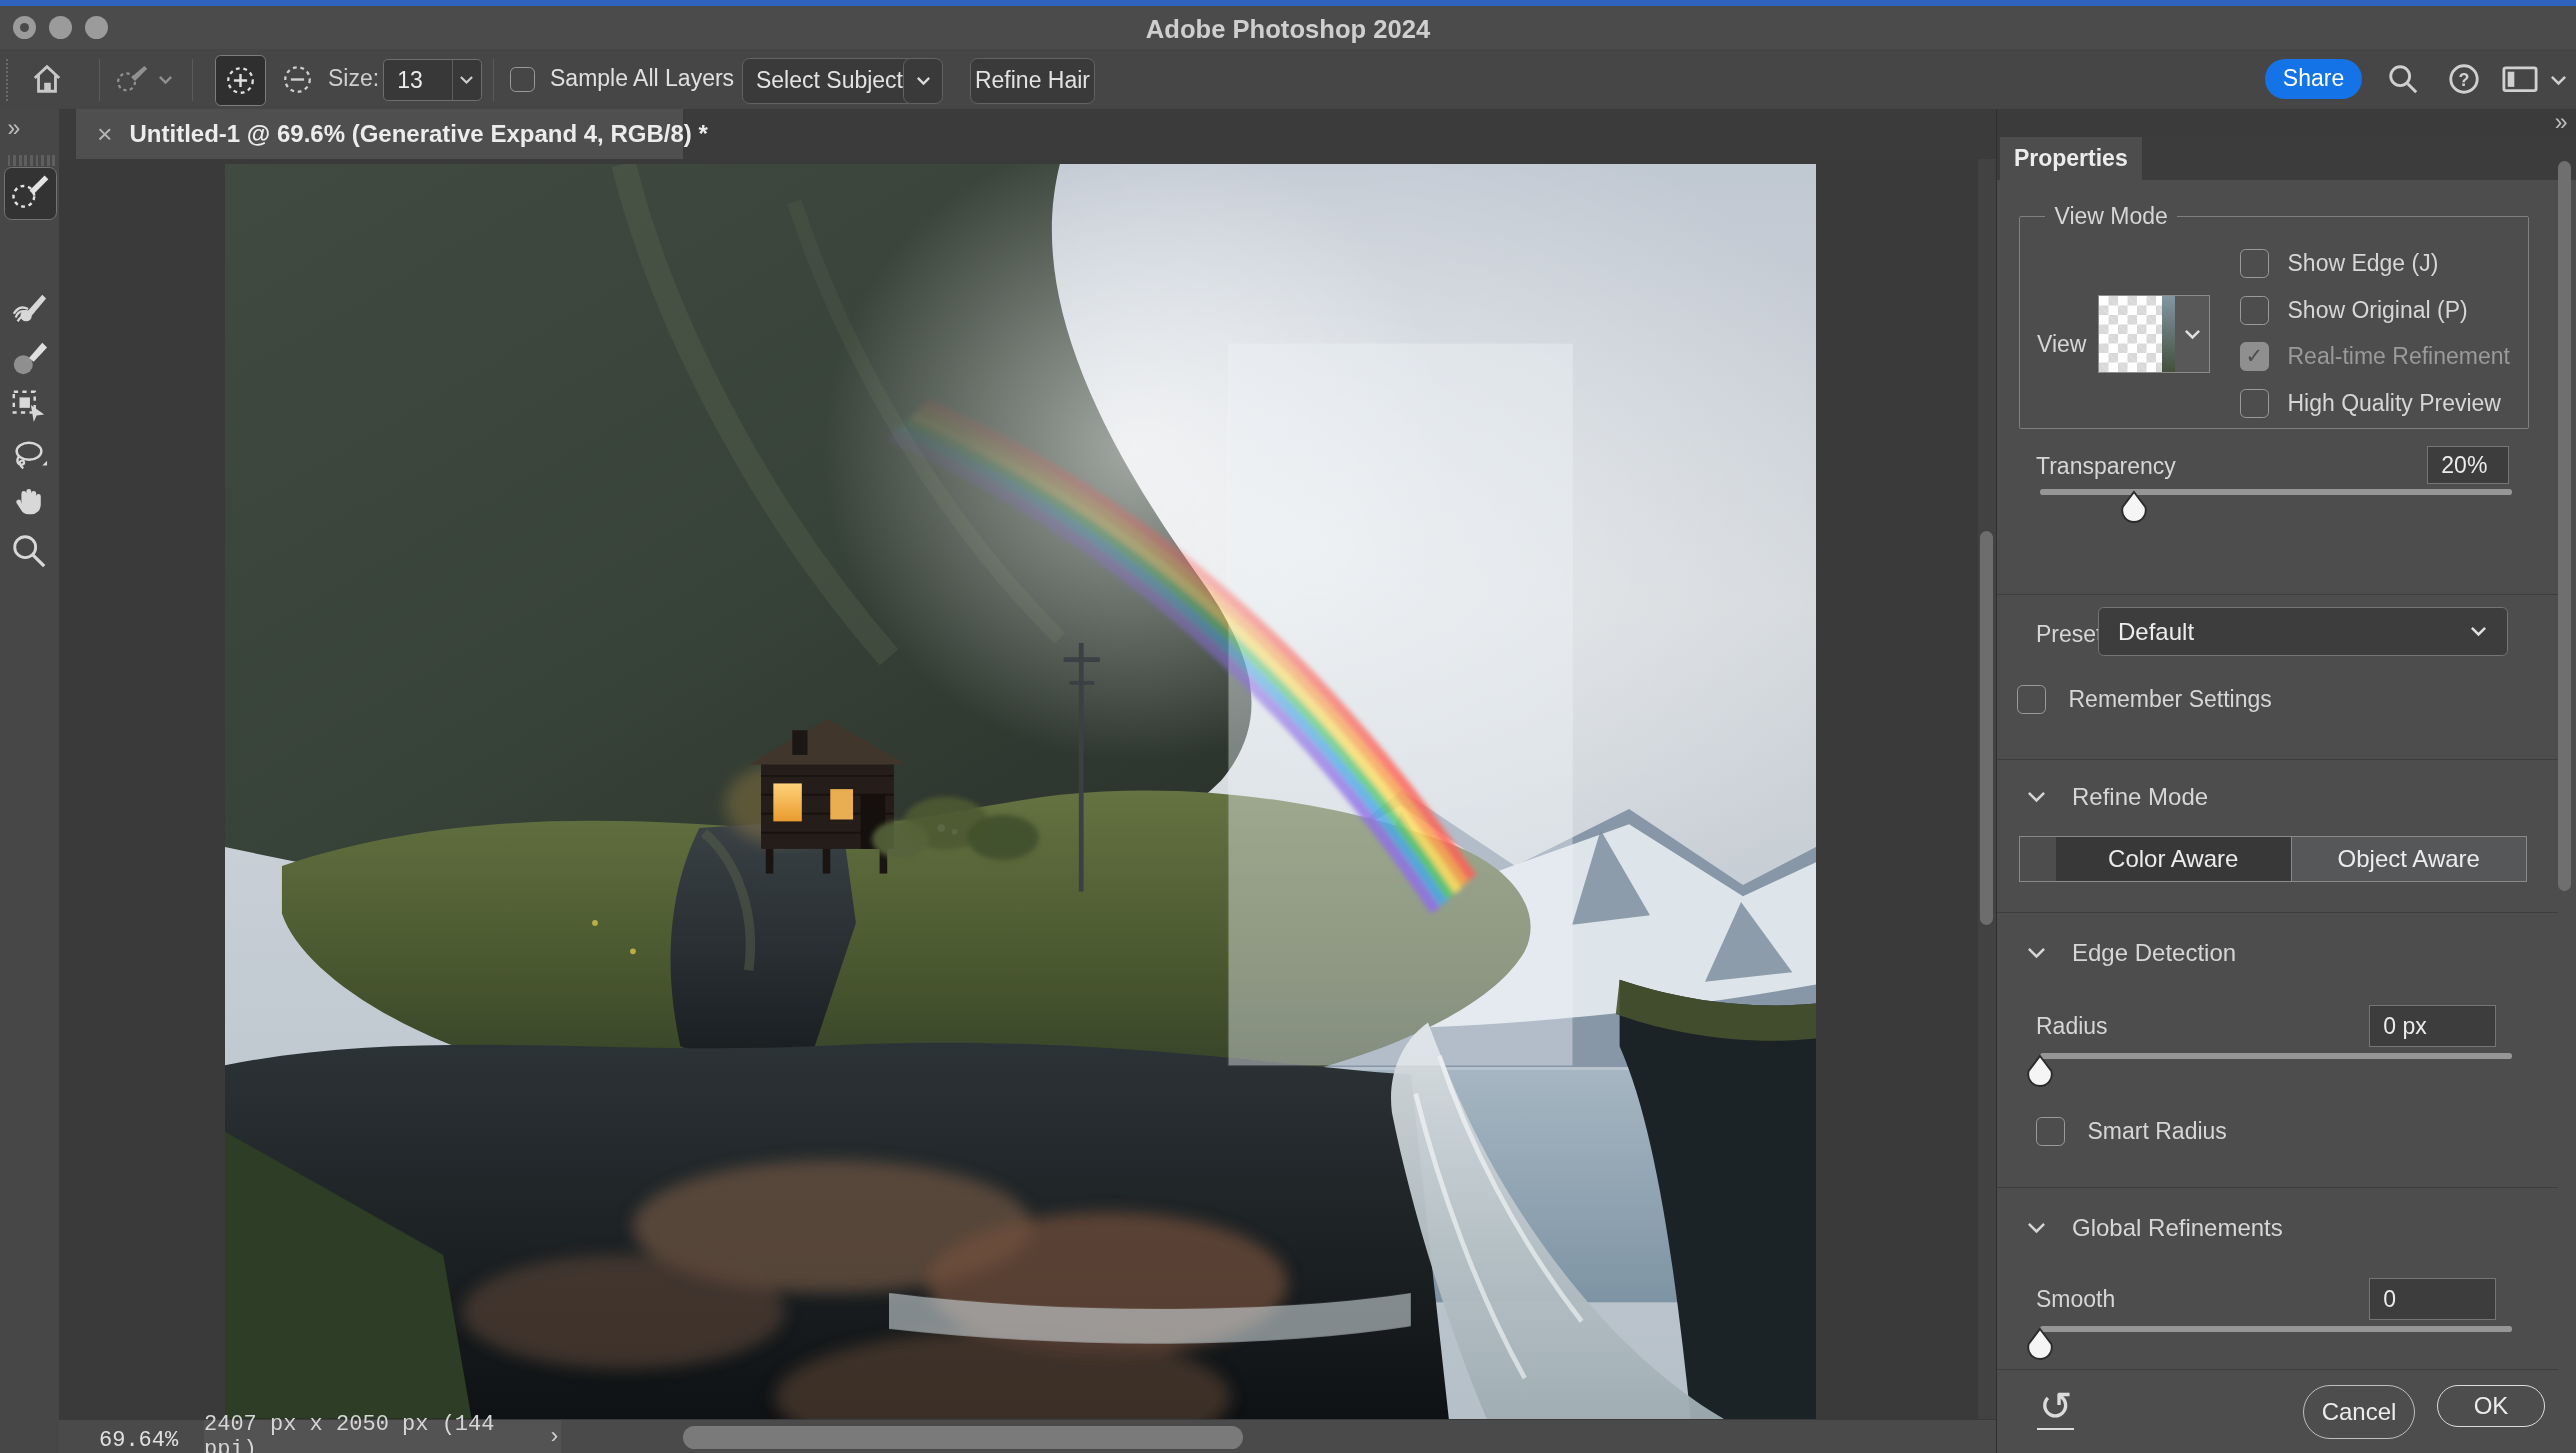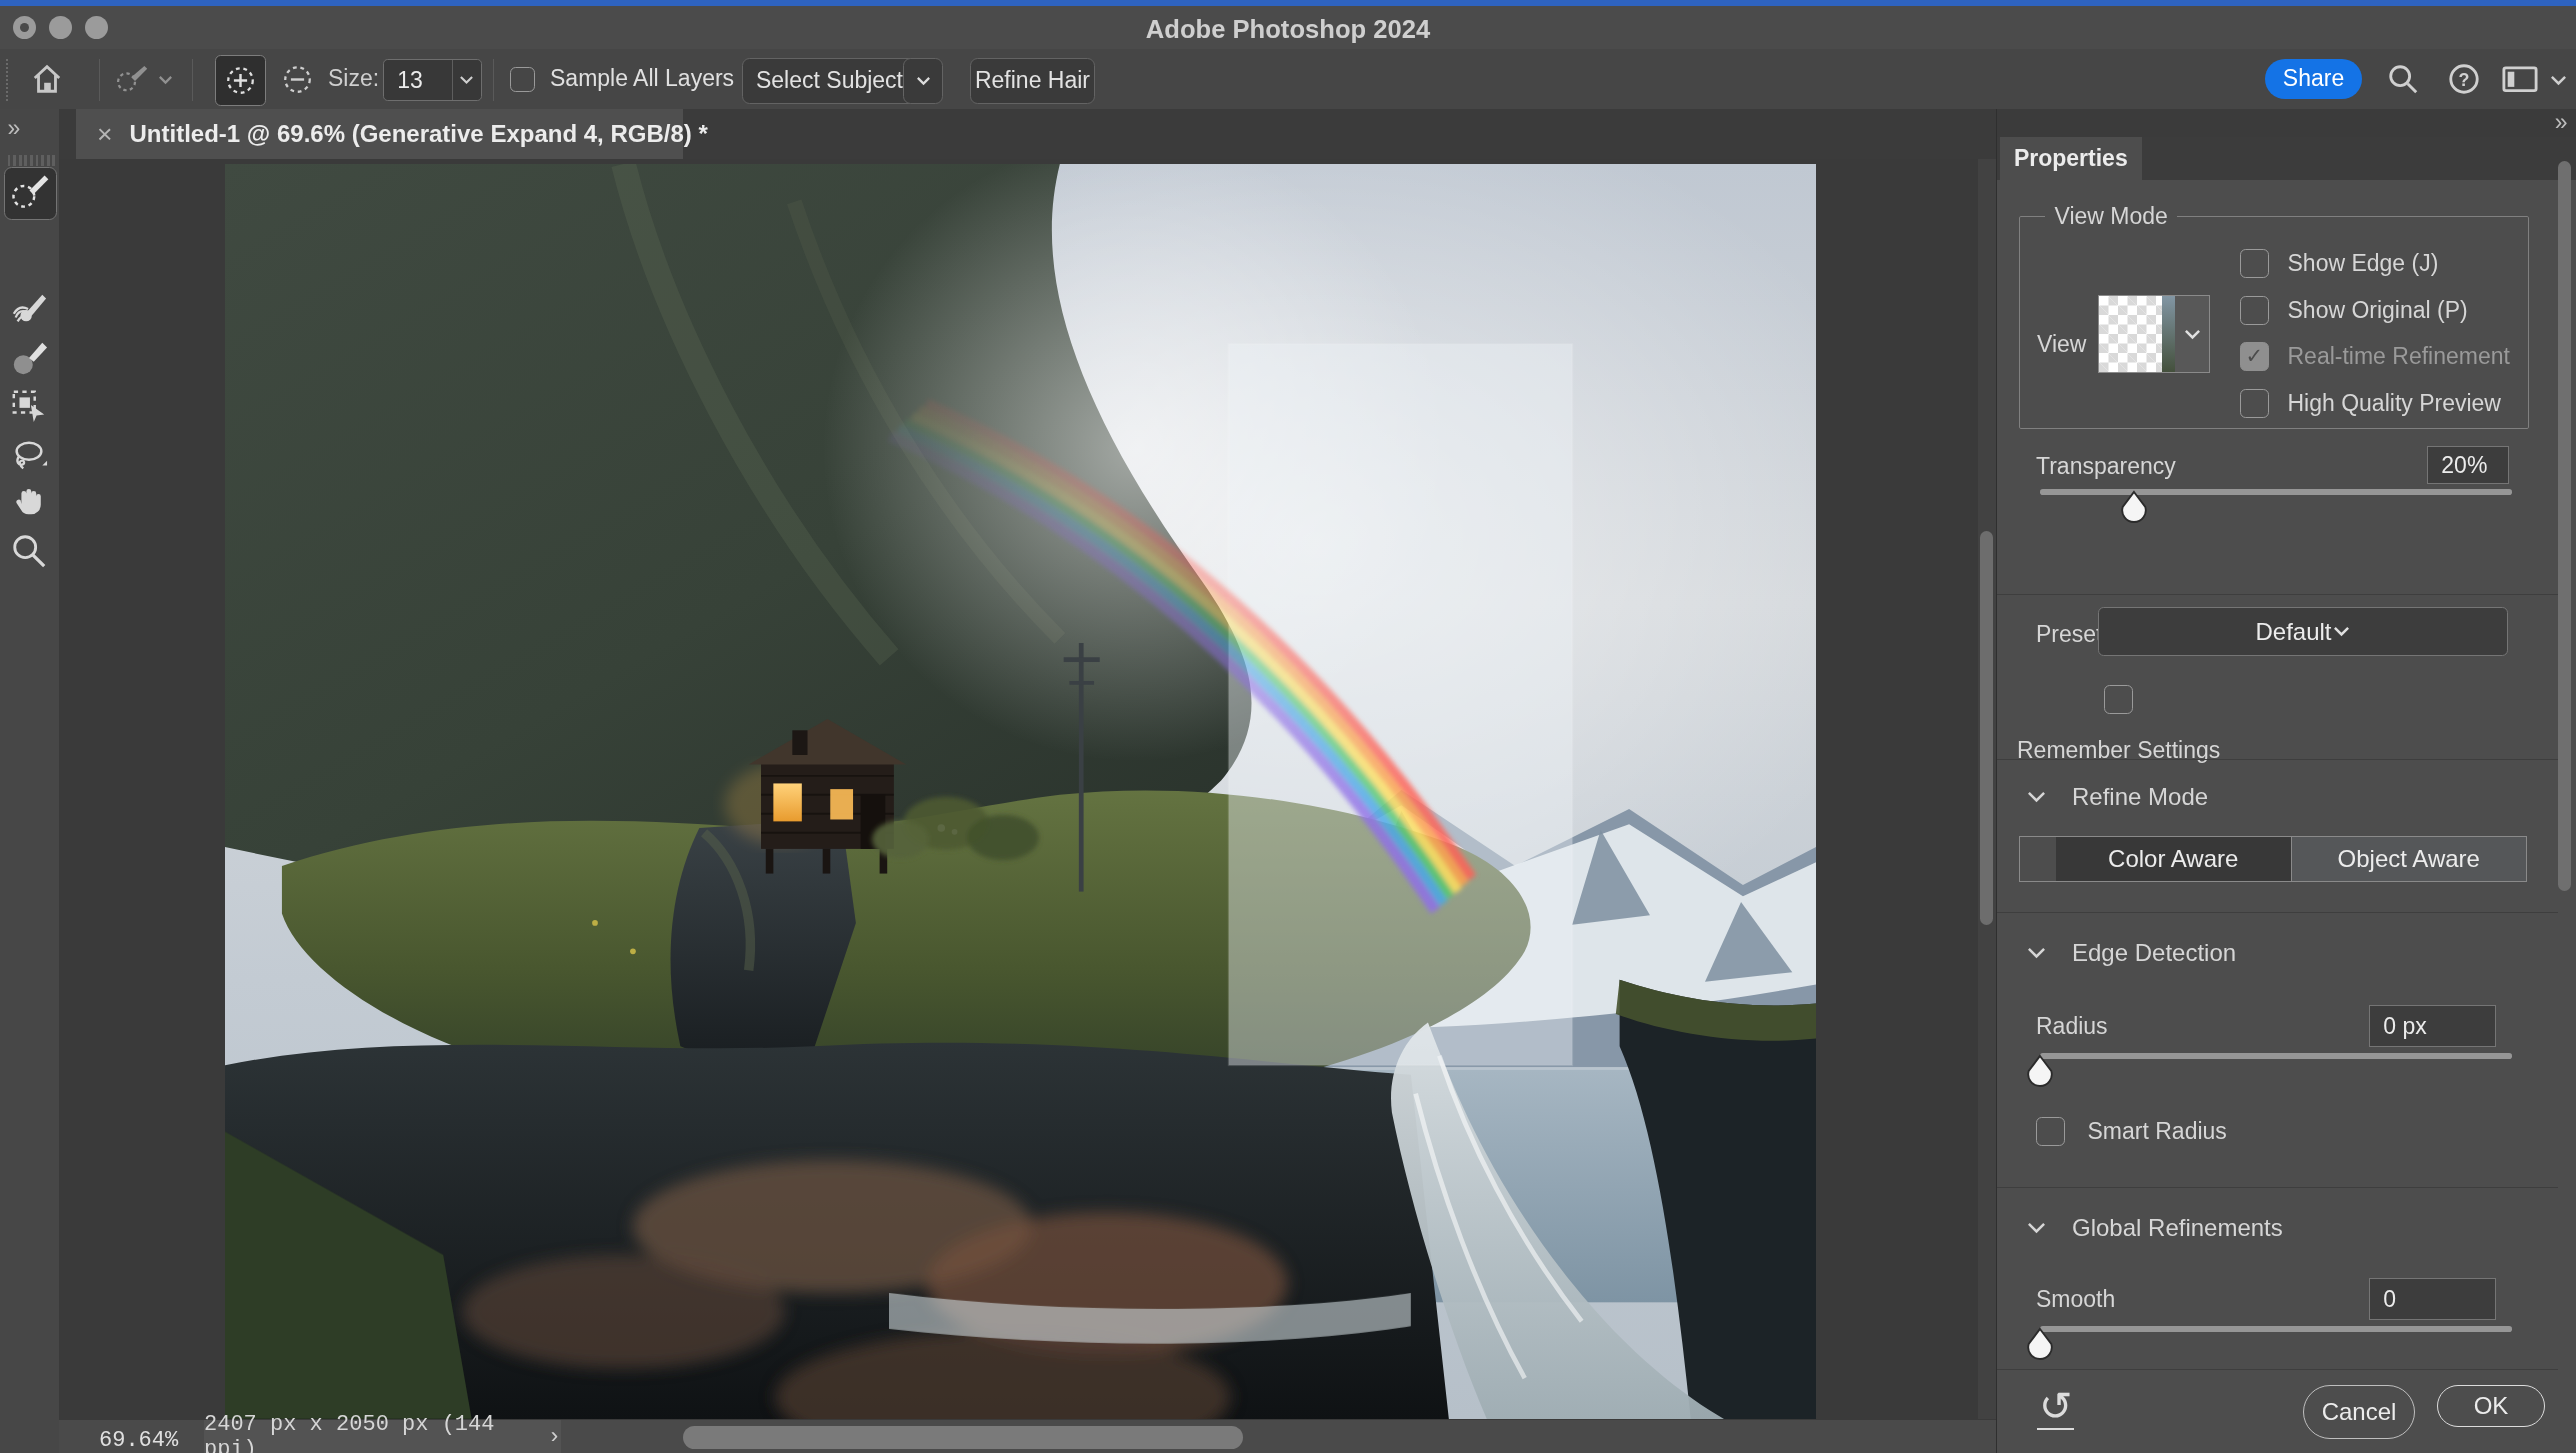--- a/index.html
+++ b/index.html
@@ -55,21 +55,21 @@
       display:flex;align-items:center;justify-content:center;font-size:21px;color:transparent;}
   .cb.checked{color:#4c4c4c;}
   .cbrow.disabled .cb{background:#8f8f8f;border-color:#8f8f8f;}
   .cbrow.disabled .cb-label{color:#9a9a9a;}
   .cb-label{font-size:23px;color:#d6d6d6;white-space:nowrap;}
   .valbox{background:#3d3d3d;border:0.9px solid #757575;font-size:23px;color:#ececec;
           display:flex;align-items:center;box-sizing:border-box;padding:0 13.3px;}
   .track{height:5.7px;background:#969696;border-radius:2.8px;}
   .thumb{position:absolute;width:32px;height:36px;}
   .selectbox{background:#3d3d3d;border:0.9px solid #757575;border-radius:5.7px;display:flex;align-items:center;
-             font-size:24px;color:#ececec;box-sizing:border-box;padding:5px 19px;justify-content:center;}
+             font-size:24px;color:#ececec;box-sizing:border-box;padding:5px 19px;justify-content:space-between;}
   .seg{border:0.9px solid #8a8a8a;display:flex;box-sizing:border-box;padding-left:36px;}
   .seg div{flex:1;display:flex;align-items:center;justify-content:center;font-size:24px;color:#ececec;}
   .seg .sel{background:#383838;}
   .seg .unsel{background:#555759;border-left:0.9px solid #8a8a8a;}
   .pill{border:1.9px solid #bfbfbf;border-radius:27.5px;background:transparent;color:#ececec;font-size:24px;
         display:flex;align-items:center;justify-content:center;box-sizing:border-box;}
   .pill.ok{border-color:#dcdcdc;}
   .reset{font-size:40px;color:#dcdcdc;line-height:1;border-bottom:2.8px solid #dcdcdc;padding:0 1.9px 1.9px 1.9px;}
   .sechdr{display:flex;align-items:center;gap:25px;}
   .sechdr .lbl{font-size:24px;}
@@ -444,21 +444,21 @@
 
       <div class="abs hr" style="top:414px;"></div>
 
       <div class="abs lbl" style="left:39px;top:441px;">Preset</div>
       <div class="abs selectbox" style="left:101px;top:427px;width:410px;height:49px;">
         <span>Default</span>
         <svg width="19" height="12.3" viewBox="0 0 20 13">
             <path d="M3 3 L10 10 L17 3" fill="none" stroke="#e0e0e0" stroke-width="2.6"></path>
           </svg>
       </div>
-      <div class="abs cbrow" style="left:20px;top:505px;display:flex;gap:23px;align-items:center;flex-direction:column;">
+      <div class="abs cbrow" style="left:20px;top:505px;display:flex;gap:23px;align-items:center;">
         <span class="cb"></span>
         <span class="cb-label">Remember Settings</span>
       </div>
 
       <div class="abs hr" style="top:579px;"></div>
 
       <div class="abs sechdr" style="left:29px;top:603px;">
         <svg width="21" height="13.3" viewBox="0 0 22 14">
             <path d="M3 3 L11 11 L19 3" fill="none" stroke="#d6d6d6" stroke-width="2.6"></path>
           </svg>

